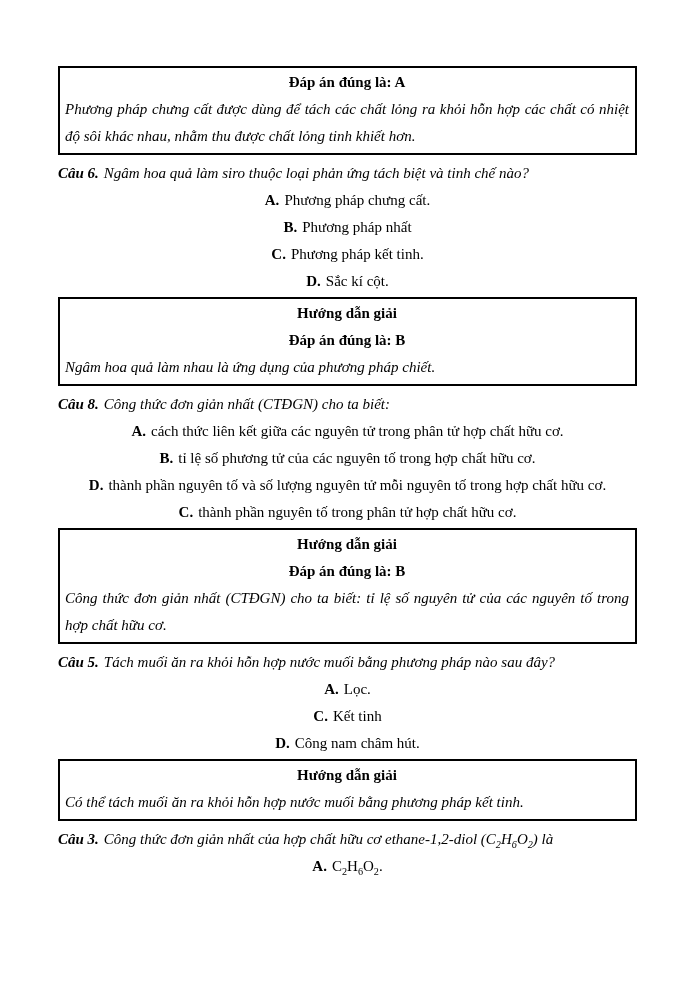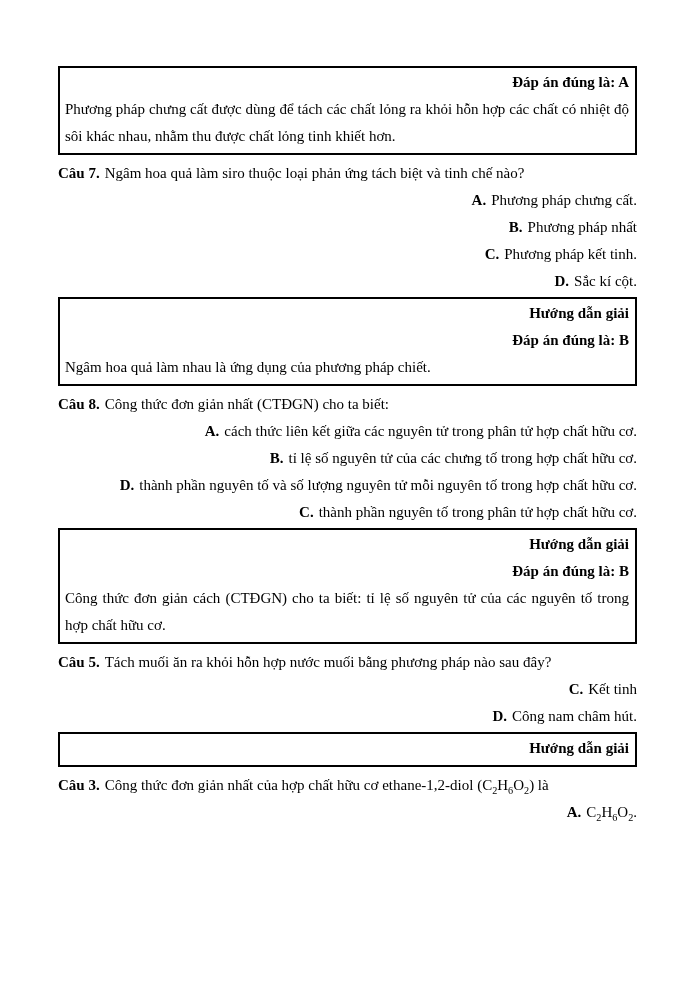--- a/index.html
+++ b/index.html
@@ -9,23 +9,23 @@
     box-sizing: border-box;
     padding: 64px 57px 0 58px;
     font-family: "Liberation Serif", "DejaVu Serif", serif;
     font-size: 15px;
     color: #000000;
     overflow: hidden;
   }
   .para {
     margin: 0;
     line-height: 27px;
-    text-align: right;
+    text-align: center;
   }
-  .just { text-align: justify; }
+  .just { text-align: justify; font-style: italic; }
   .bold { font-weight: bold; }
   .box {
     border: 2px solid #000000;
     padding: 1px 6px 3px 5px;
     margin: 2px 0 5px 0;
   }
   .plabel {
     font-weight: bold;
     margin-right: 5px;
   }
@@ -36,53 +36,55 @@
 </style>
 </head>
 <body>
 
 <div class="box">
   <p class="para bold">Đáp án đúng là: A</p>
   <p class="para just">Phương pháp chưng cất được dùng để tách các chất lỏng ra khỏi hỗn hợp các chất có nhiệt độ sôi khác nhau, nhằm thu được chất lỏng tinh khiết hơn.</p>
 </div>
 
 <div>
-  <p class="para just"><b class="plabel">Câu 7.</b><span>Ngâm hoa quả làm siro thuộc loại phản ứng tách biệt và tinh chế nào?</span></p>
+  <p class="para just"><b class="plabel">Câu 6.</b><span>Ngâm hoa quả làm siro thuộc loại phản ứng tách biệt và tinh chế nào?</span></p>
   <p class="para"><b class="plabel">A.</b><span>Phương pháp chưng cất.</span></p>
   <p class="para"><b class="plabel">B.</b><span>Phương pháp nhất</span></p>
   <p class="para"><b class="plabel">C.</b><span>Phương pháp kết tinh.</span></p>
   <p class="para"><b class="plabel">D.</b><span>Sắc kí cột.</span></p>
 </div>
 
 <div class="box">
   <p class="para bold">Hướng dẫn giải</p>
   <p class="para bold">Đáp án đúng là: B</p>
   <p class="para just">Ngâm hoa quả làm nhau là ứng dụng của phương pháp chiết.</p>
 </div>
 
 <div>
   <p class="para just"><b class="plabel">Câu 8.</b><span>Công thức đơn giản nhất (CTĐGN) cho ta biết:</span></p>
   <p class="para"><b class="plabel">A.</b><span>cách thức liên kết giữa các nguyên tử trong phân tử hợp chất hữu cơ.</span></p>
-  <p class="para"><b class="plabel">B.</b><span>tỉ lệ số nguyên tử của các chưng tố trong hợp chất hữu cơ.</span></p>
+  <p class="para"><b class="plabel">B.</b><span>tỉ lệ số phương tử của các nguyên tố trong hợp chất hữu cơ.</span></p>
   <p class="para"><b class="plabel">D.</b><span>thành phần nguyên tố và số lượng nguyên tử mỗi nguyên tố trong hợp chất hữu cơ.</span></p>
   <p class="para"><b class="plabel">C.</b><span>thành phần nguyên tố trong phân tử hợp chất hữu cơ.</span></p>
 </div>
 
 <div class="box">
   <p class="para bold">Hướng dẫn giải</p>
   <p class="para bold">Đáp án đúng là: B</p>
-  <p class="para just">Công thức đơn giản cách (CTĐGN) cho ta biết: tỉ lệ số nguyên tử của các nguyên tố trong hợp chất hữu cơ.</p>
+  <p class="para just">Công thức đơn giản nhất (CTĐGN) cho ta biết: tỉ lệ số nguyên tử của các nguyên tố trong hợp chất hữu cơ.</p>
 </div>
 
 <div>
   <p class="para just"><b class="plabel">Câu 5.</b><span>Tách muối ăn ra khỏi hỗn hợp nước muối bằng phương pháp nào sau đây?</span></p>
+  <p class="para"><b class="plabel">A.</b><span>Lọc.</span></p>
   <p class="para"><b class="plabel">C.</b><span>Kết tinh</span></p>
   <p class="para"><b class="plabel">D.</b><span>Công nam châm hút.</span></p>
 </div>
 
 <div class="box">
   <p class="para bold">Hướng dẫn giải</p>
+  <p class="para just">Có thể tách muối ăn ra khỏi hỗn hợp nước muối bằng phương pháp kết tinh.</p>
 </div>
 
 <div>
   <p class="para just"><b class="plabel">Câu 3.</b><span>Công thức đơn giản nhất của hợp chất hữu cơ ethane-1,2-diol (C<sub>2</sub>H<sub>6</sub>O<sub>2</sub>) là</span></p>
   <p class="para"><b class="plabel">A.</b><span>C<sub>2</sub>H<sub>6</sub>O<sub>2</sub>.</span></p>
 </div>
 
 </body></html>

